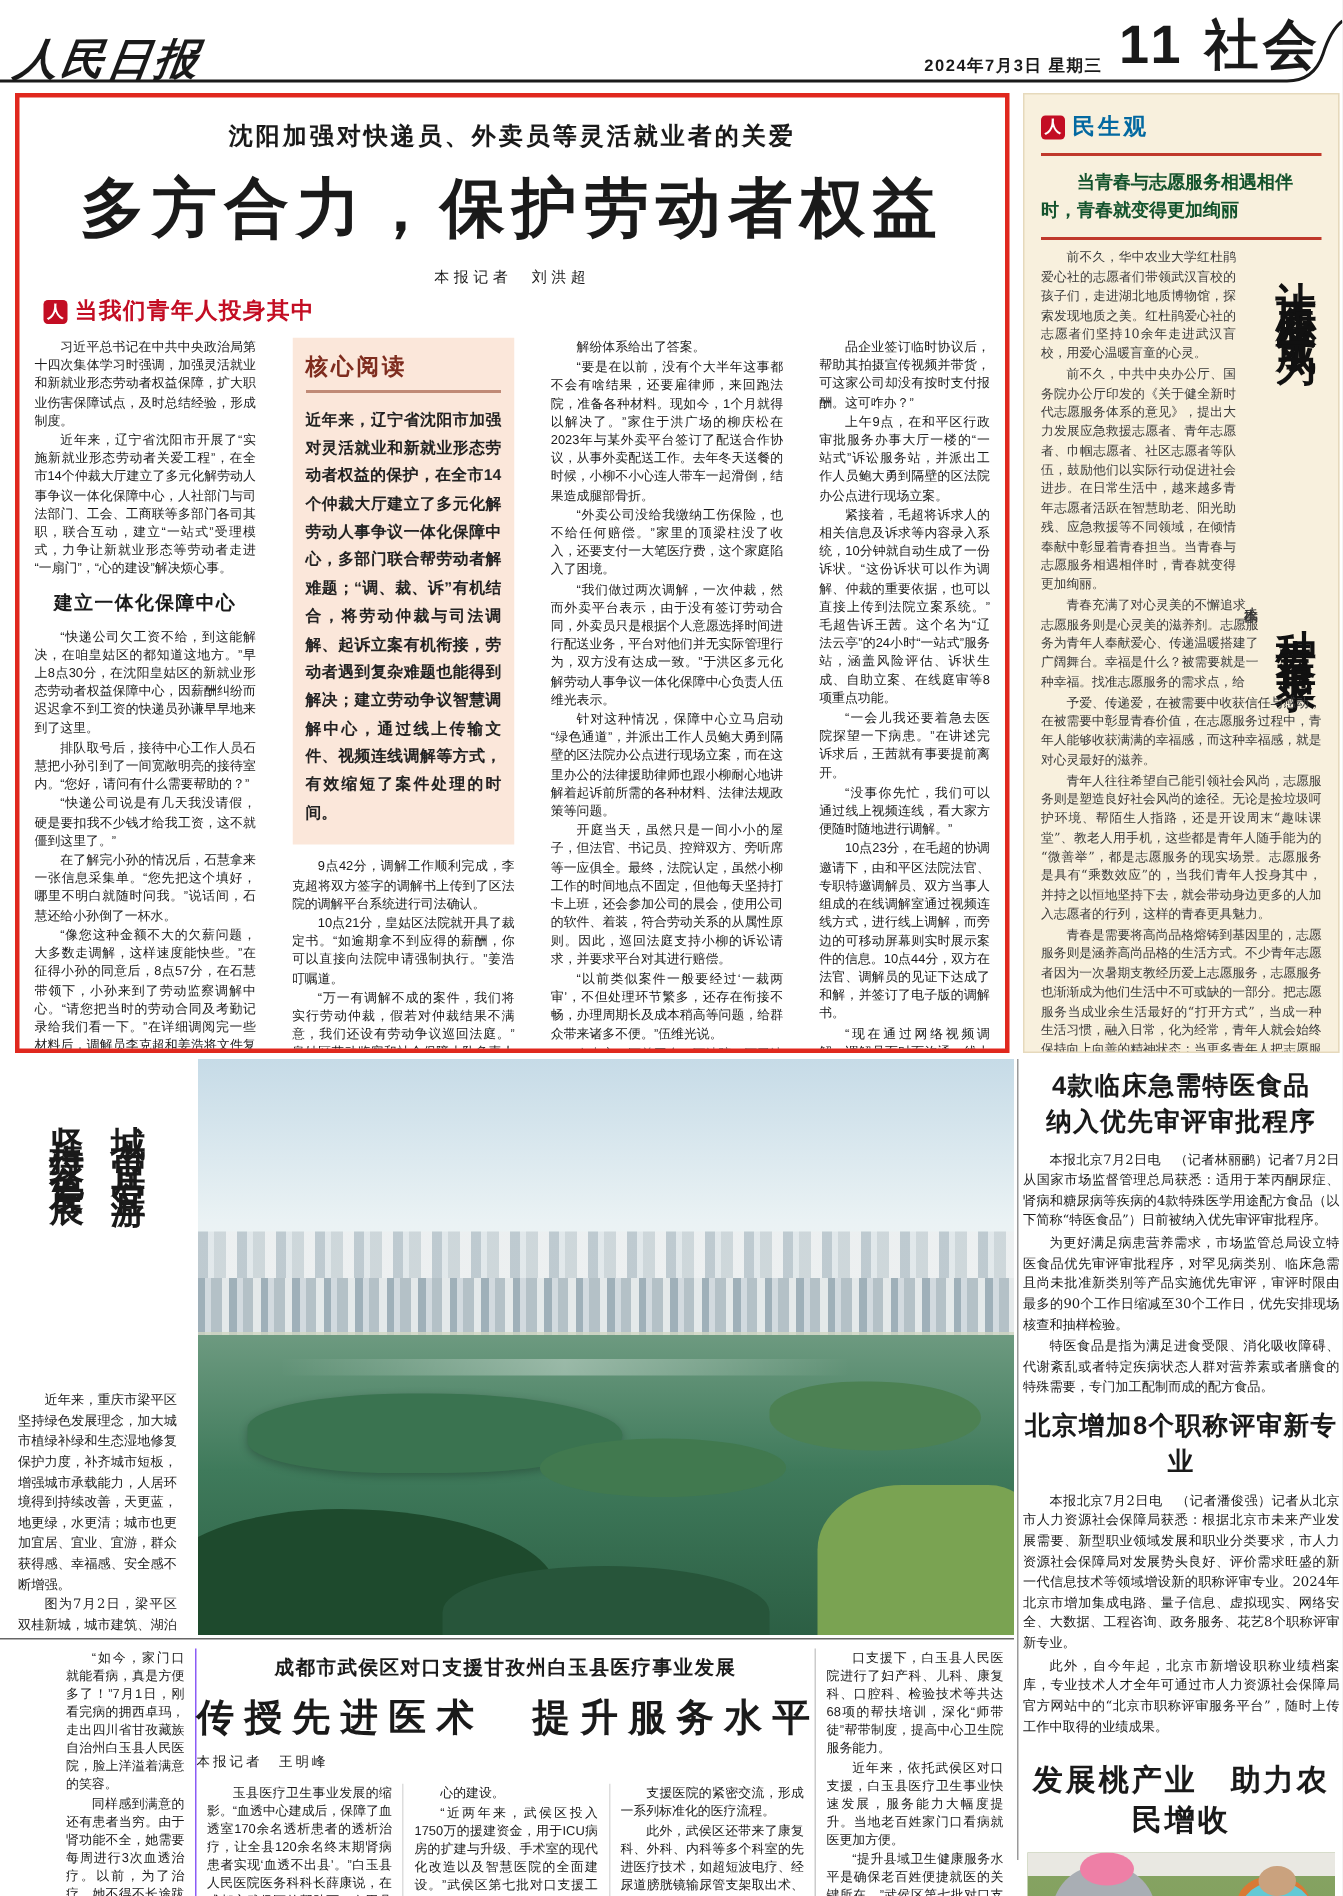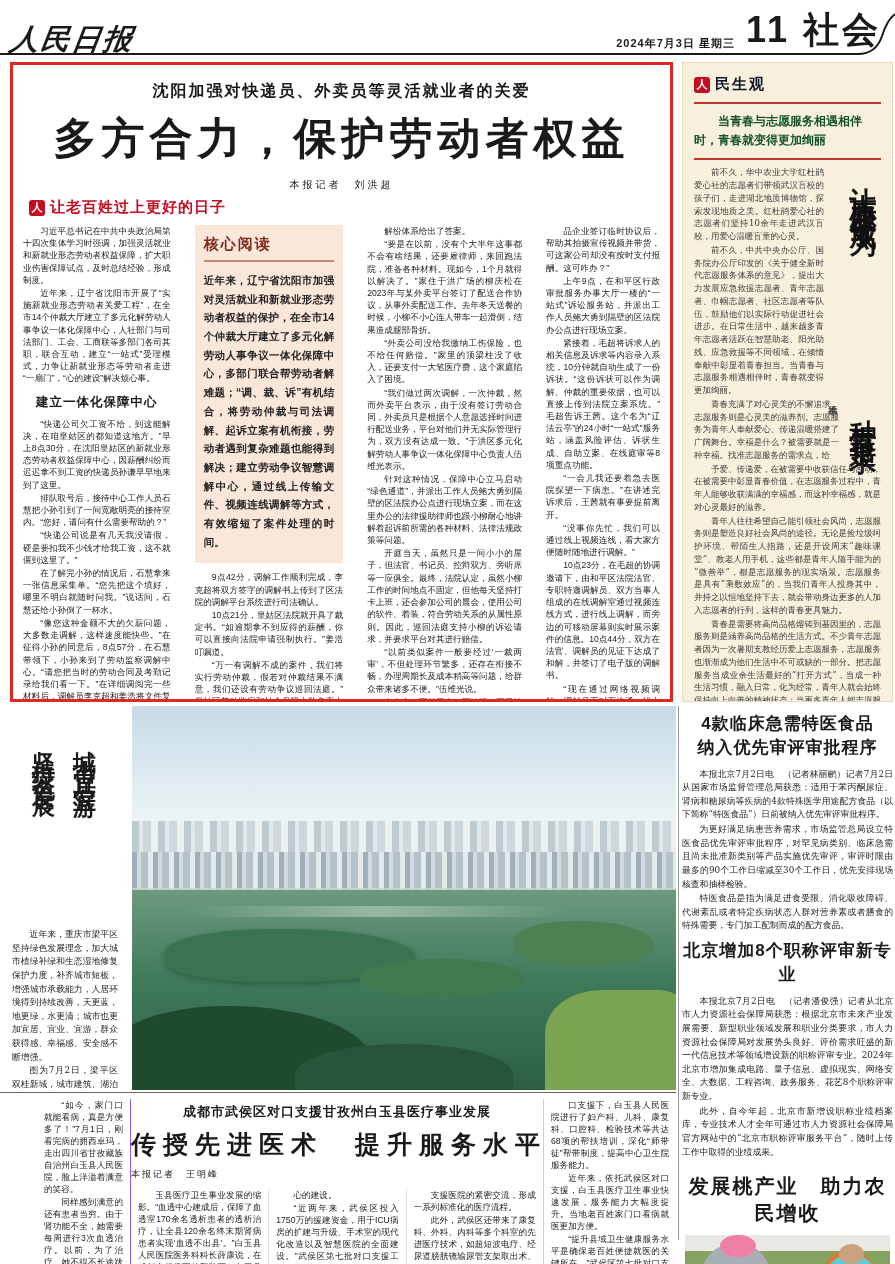--- a/index.html
+++ b/index.html
@@ -31,21 +31,21 @@
   .para { font-size:8.6px; line-height:1.42; text-align:justify; text-indent:2em; margin-bottom:1px; }
   .subhead { font-size:12.5px; font-weight:800; text-align:center; margin:9px 0 7px; letter-spacing:1px; }
   .corebox { background:#fbe7da; padding:10px 9px 12px; margin-bottom:8px; }
   .corebox h2 { font-size:15px; font-weight:800; color:#7e2c1e; letter-spacing:2px; margin-bottom:6px; }
   .corebox .core-rule { border-top:2px solid #c08a76; margin-bottom:9px; }
   .corebox p { font-size:10.5px; line-height:1.78; text-align:justify; font-weight:600; color:#222; }
 
   
   #minsheng { position:absolute; left:682px; top:62px; width:211px; height:640px; background:#f8f0dd; border:1px solid #e6d9bc; padding:12px 11px; overflow:hidden; }
   .ms-head { display:flex; align-items:center; gap:5px; margin-bottom:8px; }
-  .ms-label { color:#0f172a; font-size:15px; font-weight:800; letter-spacing:2px; }
+  .ms-label { color:#0369a1; font-size:15px; font-weight:800; letter-spacing:2px; }
   .ms-rule { border-top:2px solid #c0392b; margin:6px 0; }
   .ms-intro { font-size:12px; font-weight:800; line-height:1.6; color:#14532d; text-indent:2em; margin:8px 0; }
   .ms-row { display:flex; }
   .ms-body { flex:1; overflow:hidden; }
   .ms-body .para { font-family:"DejaVu Serif", serif; font-size:8.5px; line-height:1.5; color:#3a3a3a; }
   .ms-vtitle { writing-mode:vertical-rl; font-family:"DejaVu Serif", serif; font-size:27px; font-weight:900; letter-spacing:7px; color:#111; margin-left:6px; }
   .ms-author { writing-mode:vertical-rl; font-family:"DejaVu Serif", serif; font-size:9.5px; color:#333; margin-left:2px; align-self:flex-end; }
   .ms-full .para { font-family:"DejaVu Serif", serif; font-size:8.5px; line-height:1.5; color:#3a3a3a; }
 
   
@@ -120,21 +120,21 @@
     <div class="hdr-date">2024年7月3日 星期三</div>
     <div class="hdr-page"><span>11</span> <span>社会</span></div>
   </div>
 
   <section id="lead">
     <div class="kicker">沈阳加强对快递员、外卖员等灵活就业者的关爱</div>
     <h1 class="headline">多方合力，保护劳动者权益</h1>
     <div class="byline">本报记者　刘洪超</div>
     <div class="series">
       <span class="pd-mark">人</span>
-      <span class="series-label">让老百姓过上更好的日子</span>
+      <span class="series-label">当我们青年人投身其中</span>
     </div>
     <div class="lead-cols">
       <div class="lcol lc1">
           <p class="para">习近平总书记在中共中央政治局第十四次集体学习时强调，加强灵活就业和新就业形态劳动者权益保障，扩大职业伤害保障试点，及时总结经验，形成制度。</p>
           <p class="para">近年来，辽宁省沈阳市开展了“实施新就业形态劳动者关爱工程”，在全市14个仲裁大厅建立了多元化解劳动人事争议一体化保障中心，人社部门与司法部门、工会、工商联等多部门各司其职，联合互动，建立“一站式”受理模式，力争让新就业形态等劳动者走进“一扇门”，“心的建设”解决烦心事。</p>
           <h3 class="subhead">建立一体化保障中心</h3>
           <p class="para">“快递公司欠工资不给，到这能解决，在咱皇姑区的都知道这地方。”早上8点30分，在沈阳皇姑区的新就业形态劳动者权益保障中心，因薪酬纠纷而迟迟拿不到工资的快递员孙谦早早地来到了这里。</p>
           <p class="para">排队取号后，接待中心工作人员石慧把小孙引到了一间宽敞明亮的接待室内。“您好，请问有什么需要帮助的？”</p>
           <p class="para">“快递公司说是有几天我没请假，硬是要扣我不少钱才给我工资，这不就僵到这里了。”</p>
           <p class="para">在了解完小孙的情况后，石慧拿来一张信息采集单。“您先把这个填好，哪里不明白就随时问我。”说话间，石慧还给小孙倒了一杯水。</p>

